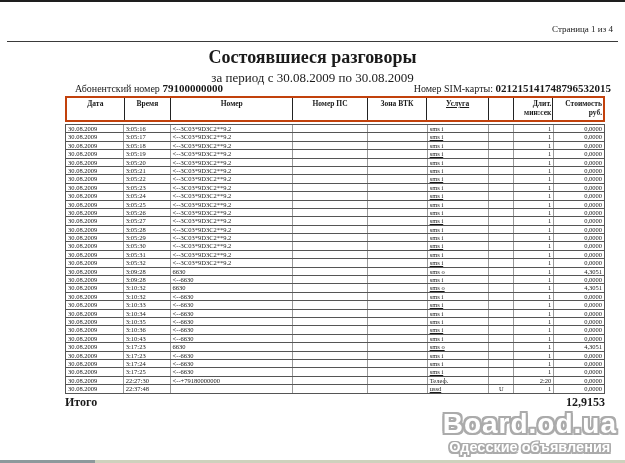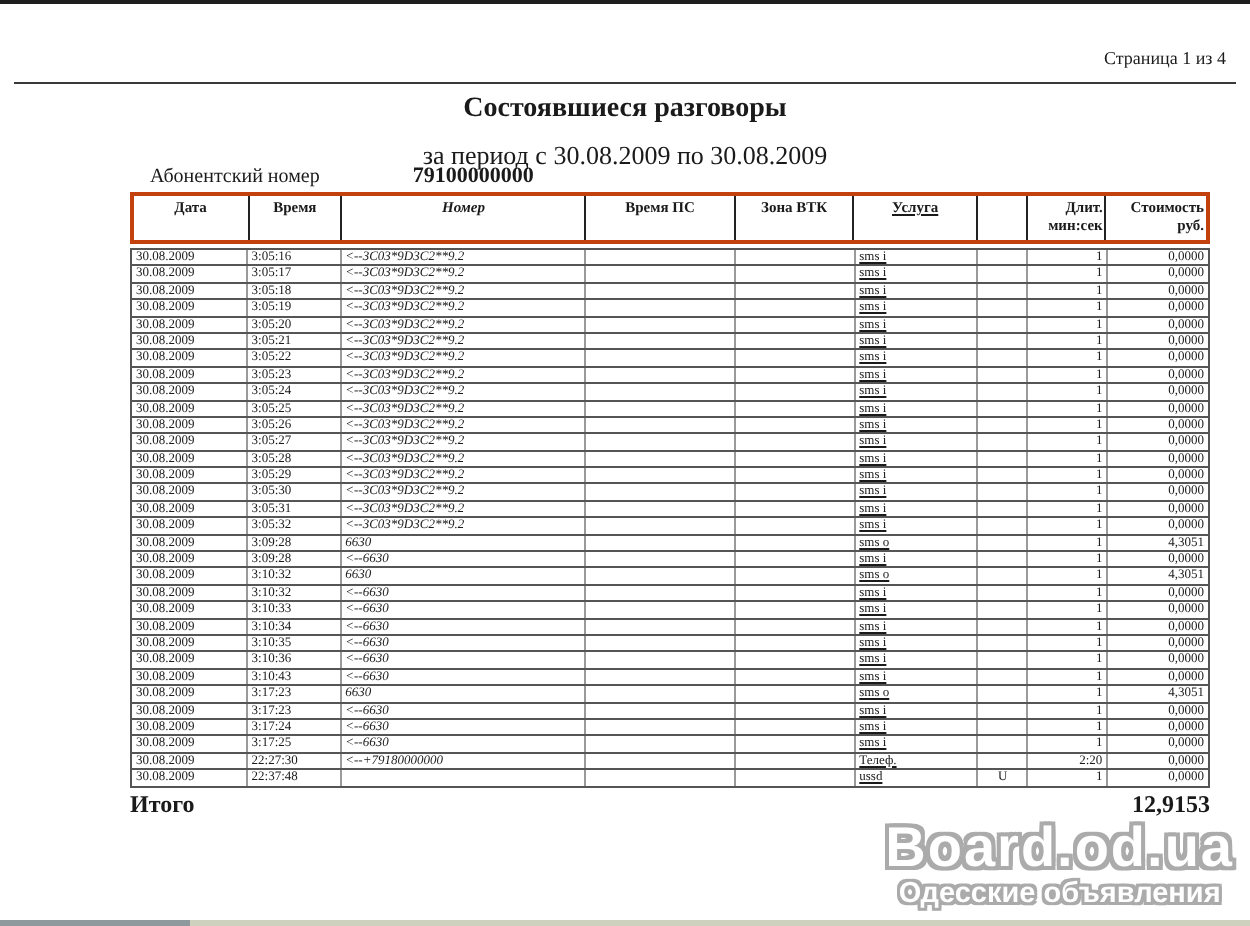--- a/index.html
+++ b/index.html
@@ -4,38 +4,38 @@
 <style>
   html,body { margin:0; padding:0; }
   body {
     width:625px; height:463px; background:#ffffff; position:relative;
     font-family:"Liberation Serif", serif; color:#1a1a1a; overflow:hidden;
   }
   .top-line { position:absolute; top:0; left:0; width:625px; height:2px; background:#1e1e1e; }
   .page-indicator { position:absolute; top:24px; right:12px; font-size:9px; }
   .header-rule { position:absolute; top:41px; left:7px; width:611px; border-top:1.2px solid #3a3a3a; }
   .title { position:absolute; top:47px; left:0; width:625px; text-align:center;
-           font-size:14px; font-weight:bold; margin:0; }
+           font-size:18px; font-weight:bold; margin:0; }
   .subtitle { position:absolute; top:70px; left:0; width:625px; text-align:center; font-size:13px; }
   .info-row { position:absolute; top:82px; left:75px; width:536px;
               display:flex; justify-content:space-between; font-size:10px; white-space:nowrap; }
-  .info-row b { font-size:11px;margin-left:44px; }
+  .info-row b { font-size:11px; }
 
   .table { position:absolute; left:65px; top:96px; width:540px; }
   .thead { display:flex; border:2px solid #c2410c; box-sizing:border-box; background:#fff; }
   .hc { box-sizing:border-box; border-right:1px solid #222; font-weight:bold; font-size:7.5px;
         line-height:8.5px; text-align:center; padding:2px 1px; min-height:22px; overflow:hidden; }
   .hc:last-child { border-right:none; }
   .tbody { margin-top:3px; }
   .trow { display:flex; height:9.4px; box-sizing:border-box; border:1px solid #555;
           margin-top:-1px; font-size:6.5px; line-height:7.6px; background:#fff; }
   .dc { box-sizing:border-box; border-right:1px solid #9a9a9a; padding:0 2px;
         white-space:nowrap; overflow:hidden; }
   .dc:last-child { border-right:none; }
-  .c-date{width:58px;} .c-time{width:47px;} .c-number{width:123px;font-style:italic;}
+  .c-date{width:58px;} .c-time{width:47px;} .c-number{width:123px;}
   .c-zone_ps{width:75px;} .c-zone_vtk{width:60px;} .c-service{width:62px;text-decoration:underline;}
   .c-flag{width:25px; text-align:center;} .c-dur{width:40px; text-align:right;}
   .c-cost{width:50px; text-align:right;}
 
   .total-row { position:absolute; left:65px; top:395px; width:540px;
                display:flex; justify-content:space-between;
                font-size:12px; font-weight:bold; }
 
   .watermark { position:absolute; right:8px; bottom:8px; text-align:center;
                font-family:"Liberation Sans", sans-serif; font-weight:bold; color:#ffffff; }
@@ -61,35 +61,39 @@
 
 <h1 class="title">Состоявшиеся разговоры</h1>
 
 <div class="subtitle">за период с 30.08.2009 по 30.08.2009</div>
 
 <div class="info-row">
   <div>
     <span>Абонентский номер</span>
     <b>79100000000</b>
   </div>
+  <div>
+    <span>Номер SIM-карты:</span>
+    <b>021215141748796532015</b>
+  </div>
 </div>
 
 <div class="table">
   <div class="thead" id="thead">
       <div class="hc c-date">
         <div>Дата</div>
       </div>
       <div class="hc c-time">
         <div>Время</div>
       </div>
       <div class="hc c-number">
         <div>Номер</div>
       </div>
       <div class="hc c-zone_ps">
-        <div>Время ПС</div>
+        <div>Номер ПС</div>
       </div>
       <div class="hc c-zone_vtk">
         <div>Зона ВТК</div>
       </div>
       <div class="hc c-service">
         <div>Услуга</div>
       </div>
       <div class="hc c-flag">
         <div></div>
       </div>

